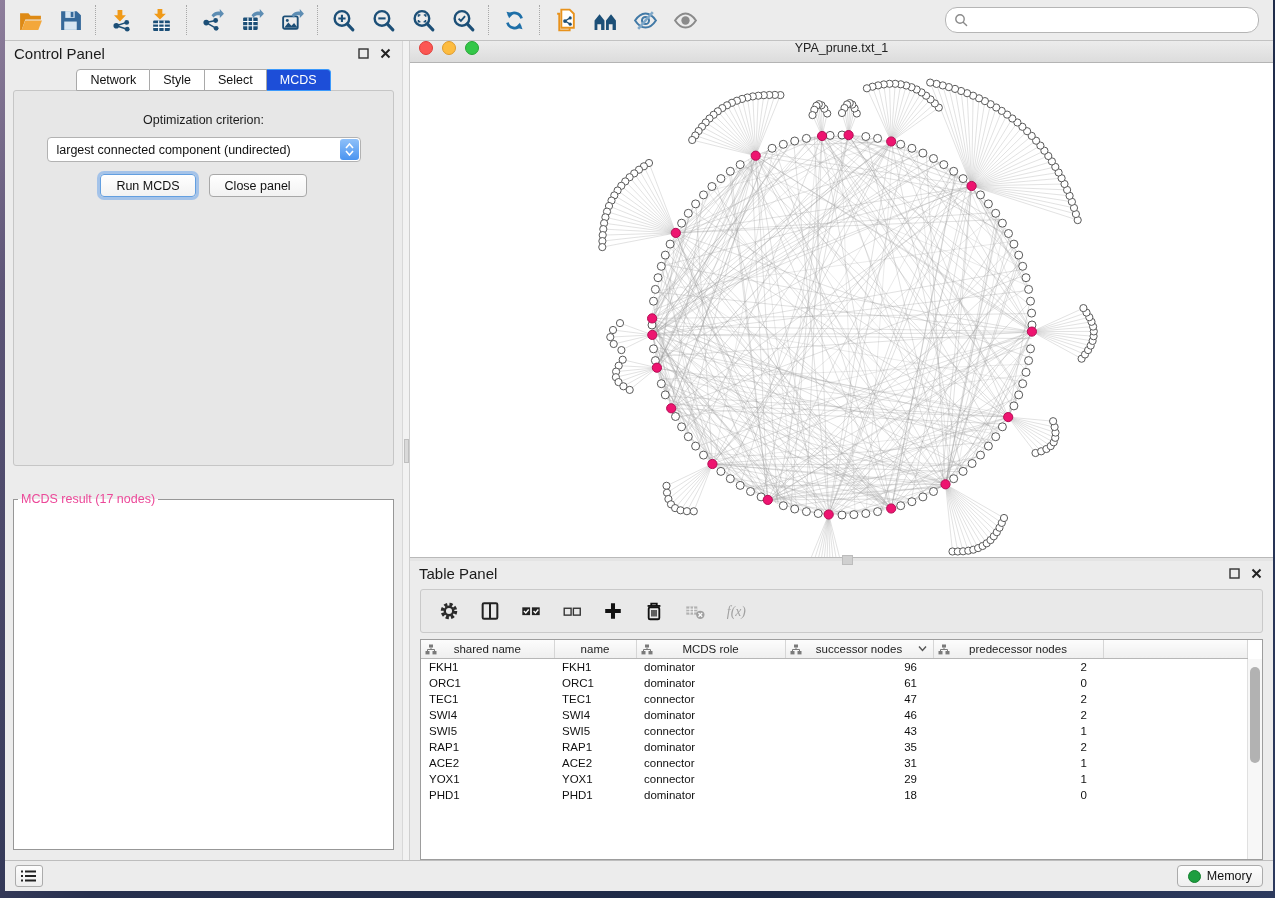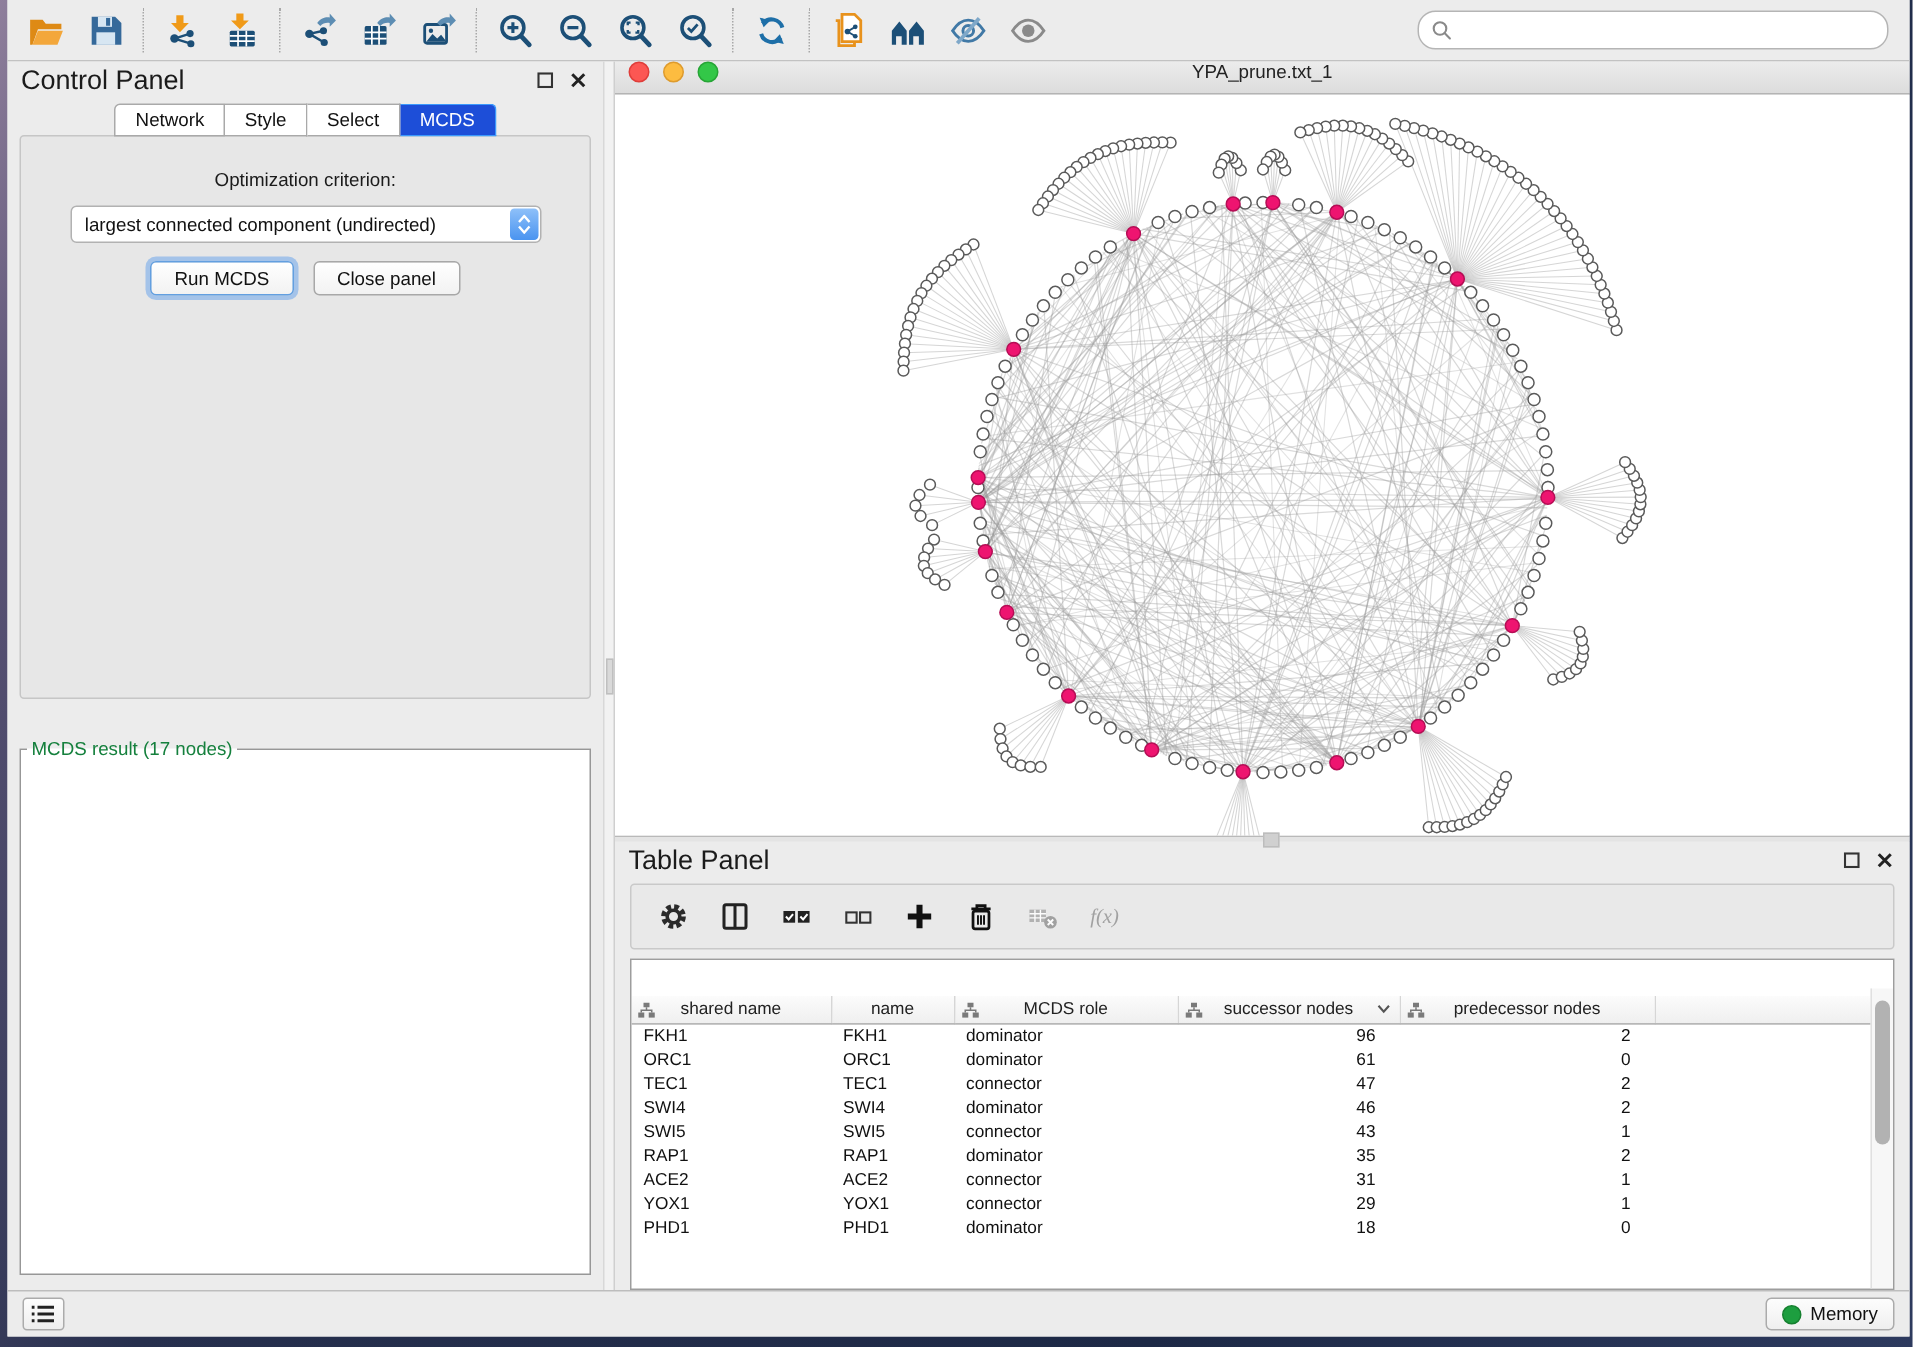--- a/index.html
+++ b/index.html
@@ -20,21 +20,21 @@
 
   
   .main{flex:1;display:flex;min-height:0;}
   .control-panel{width:397px;flex:0 0 auto;background:#ececec;display:flex;flex-direction:column;}
   .v-split{width:6px;flex:0 0 auto;background:#f2f2f2;border-left:1px solid #d8d8d8;border-right:1px solid #cfcfcf;position:relative;}
   .v-split .grip{position:absolute;top:398px;left:1px;width:3px;height:22px;background:#d9d9d9;border:1px solid #bfbfbf;}
   .right-col{flex:1;display:flex;flex-direction:column;min-width:0;}
 
   
   .panel-header{height:24px;display:flex;align-items:center;padding:0 9px;flex:0 0 auto;}
-  .panel-title{font-size:18px;color:#1b1b1b;}
+  .panel-title{font-size:15px;color:#1b1b1b;}
   .panel-header .ph-spacer{flex:1;}
   .ph-icon{width:16px;height:16px;display:flex;align-items:center;justify-content:center;margin-left:6px;background:none;border:none;padding:0;}
 
   
   .cp-tabs{display:flex;justify-content:center;margin-top:4px;position:relative;z-index:2;}
   .cp-tab{font-size:12.5px;color:#111;background:#fff;border:1px solid #a9a9a9;border-left-width:0;padding:3px 13px;}
   .cp-tab:first-child{border-left-width:1px;border-radius:4px 0 0 0;}
   .cp-tab:last-child{border-radius:0 4px 0 0;}
   .cp-tab.active{background:#1d4ed8;color:#fff;border-color:#3b99fc;padding-left:13px;}
   .cp-box{margin:-1px 8px 0 8px;border:1px solid #c6c6c6;border-radius:3px;background:#e7e7e7;height:352px;flex:0 0 auto;padding-top:22px;}
@@ -42,21 +42,21 @@
   .dd-row{display:flex;justify-content:center;}
   .dropdown{width:312px;height:23px;background:#fff;border:1px solid #b2b2b2;border-radius:4px;display:flex;align-items:center;position:relative;}
   .dropdown .dd-text{flex:1;font-size:12.5px;color:#111;padding-left:9px;white-space:nowrap;overflow:hidden;}
   .dd-stepper{width:19px;height:21px;margin:0 1px 0 0;border-radius:3px;background:linear-gradient(#8ec0f9,#4a94f0);display:flex;flex-direction:column;align-items:center;justify-content:center;gap:1px;}
   .btn-row{display:flex;justify-content:center;gap:13px;margin-top:12px;}
   .mac-btn{height:23px;background:linear-gradient(#ffffff,#f2f2f2);border:1px solid #a8a8a8;border-radius:4px;font-size:12.5px;color:#111;padding:0 15px;}
   .mac-btn.focused{border-color:#639fe0;box-shadow:0 0 0 3px rgba(110,165,235,.55);}
 
   .cp-fill{flex:1;}
   fieldset.mcds-result{margin:6px 8px 10px 8px;border:1px solid #979797;background:#fff;padding:0;height:356px;flex:0 0 auto;position:relative;}
-  fieldset.mcds-result legend{font-size:12.5px;color:#15803d;margin-left:4px;padding:0 3px;background:transparent;}
+  fieldset.mcds-result legend{font-size:12.5px;color:#ec4899;margin-left:4px;padding:0 3px;background:transparent;}
   .mcds-list{position:absolute;left:0;top:14px;right:14px;bottom:0;overflow:hidden;padding:3px 0 0 7px;}
   .mcds-scroll{position:absolute;top:14px;right:0;bottom:0;width:14px;background:#fafafa;border-left:1px solid #e2e2e2;}
 
   
   .network-window{height:516px;flex:0 0 auto;display:flex;flex-direction:column;border-bottom:1px solid #b9b9b9;}
   .net-titlebar{height:21px;background:linear-gradient(#ececec,#dcdcdc);border-bottom:1px solid #b4b4b4;display:flex;align-items:flex-start;position:relative;flex:0 0 auto;}
   .traffic{display:flex;gap:9px;margin-left:9px;}
   .light{width:12px;height:12px;border-radius:50%;}
   .light.red{background:#fc5753;border:0.5px solid #df3e3a;}
   .light.yellow{background:#fdbc40;border:0.5px solid #de9b2d;}
@@ -68,21 +68,21 @@
   
   .h-split{height:3px;background:#e4e4e4;position:relative;flex:0 0 auto;}
   .h-split .grip{position:absolute;left:50%;top:-3px;width:9px;height:8px;background:#d0d0d0;border:1px solid #bdbdbd;}
 
   
   .table-panel{flex:1;display:flex;flex-direction:column;background:#ececec;min-height:0;}
   .tp-toolbar{margin:4px 10px 6px 10px;height:42px;border:1px solid #c9c9c9;border-radius:3px;background:#e9e9e9;display:flex;align-items:center;gap:17px;padding:0 16px;flex:0 0 auto;}
   .tp-btn{background:none;border:none;padding:0;width:24px;height:24px;display:flex;align-items:center;justify-content:center;text-align:center;}
   .tp-btn svg{width:22px;height:22px;}
   .tbl-wrap{margin:0 10px;border:1px solid #9d9d9d;background:#fff;flex:1;position:relative;overflow:hidden;}
-  table.node-table{border-collapse:collapse;width:calc(100% - 14px);table-layout:fixed;margin-top:24px;}
+  table.node-table{border-collapse:collapse;width:calc(100% - 14px);table-layout:fixed;}
   .node-table th{height:18px;background:linear-gradient(#fcfcfc,#efefef);border-right:1px solid #d6d6d6;border-bottom:1px solid #b7b7b7;font-size:11.5px;font-weight:normal;color:#222;position:relative;padding:0 14px;white-space:nowrap;overflow:hidden;}
   .node-table th .col-icon{position:absolute;left:4px;top:4px;}
   .node-table th .sort-icon{position:absolute;right:6px;top:5px;}
   .node-table td{font-size:11.5px;color:#111;height:16px;padding:0 8px;white-space:nowrap;overflow:hidden;}
   .node-table td.num{text-align:right;padding-right:16px;}
   .tbl-scroll{position:absolute;top:19px;right:0;bottom:0;width:14px;background:#f7f7f7;border-left:1px solid #e0e0e0;}
   .tbl-thumb{position:absolute;left:2px;right:2px;top:8px;height:96px;background:#b2b2b2;border-radius:5px;}
   .tp-tabs{height:30px;display:flex;align-items:center;justify-content:center;flex:0 0 auto;background:#ececec;}
   .tp-tab{font-size:12.5px;color:#111;background:#fff;border:1px solid #a9a9a9;border-left-width:0;padding:3px 14px;}
   .tp-tab:first-child{border-left-width:1px;border-radius:4px 0 0 4px;}

